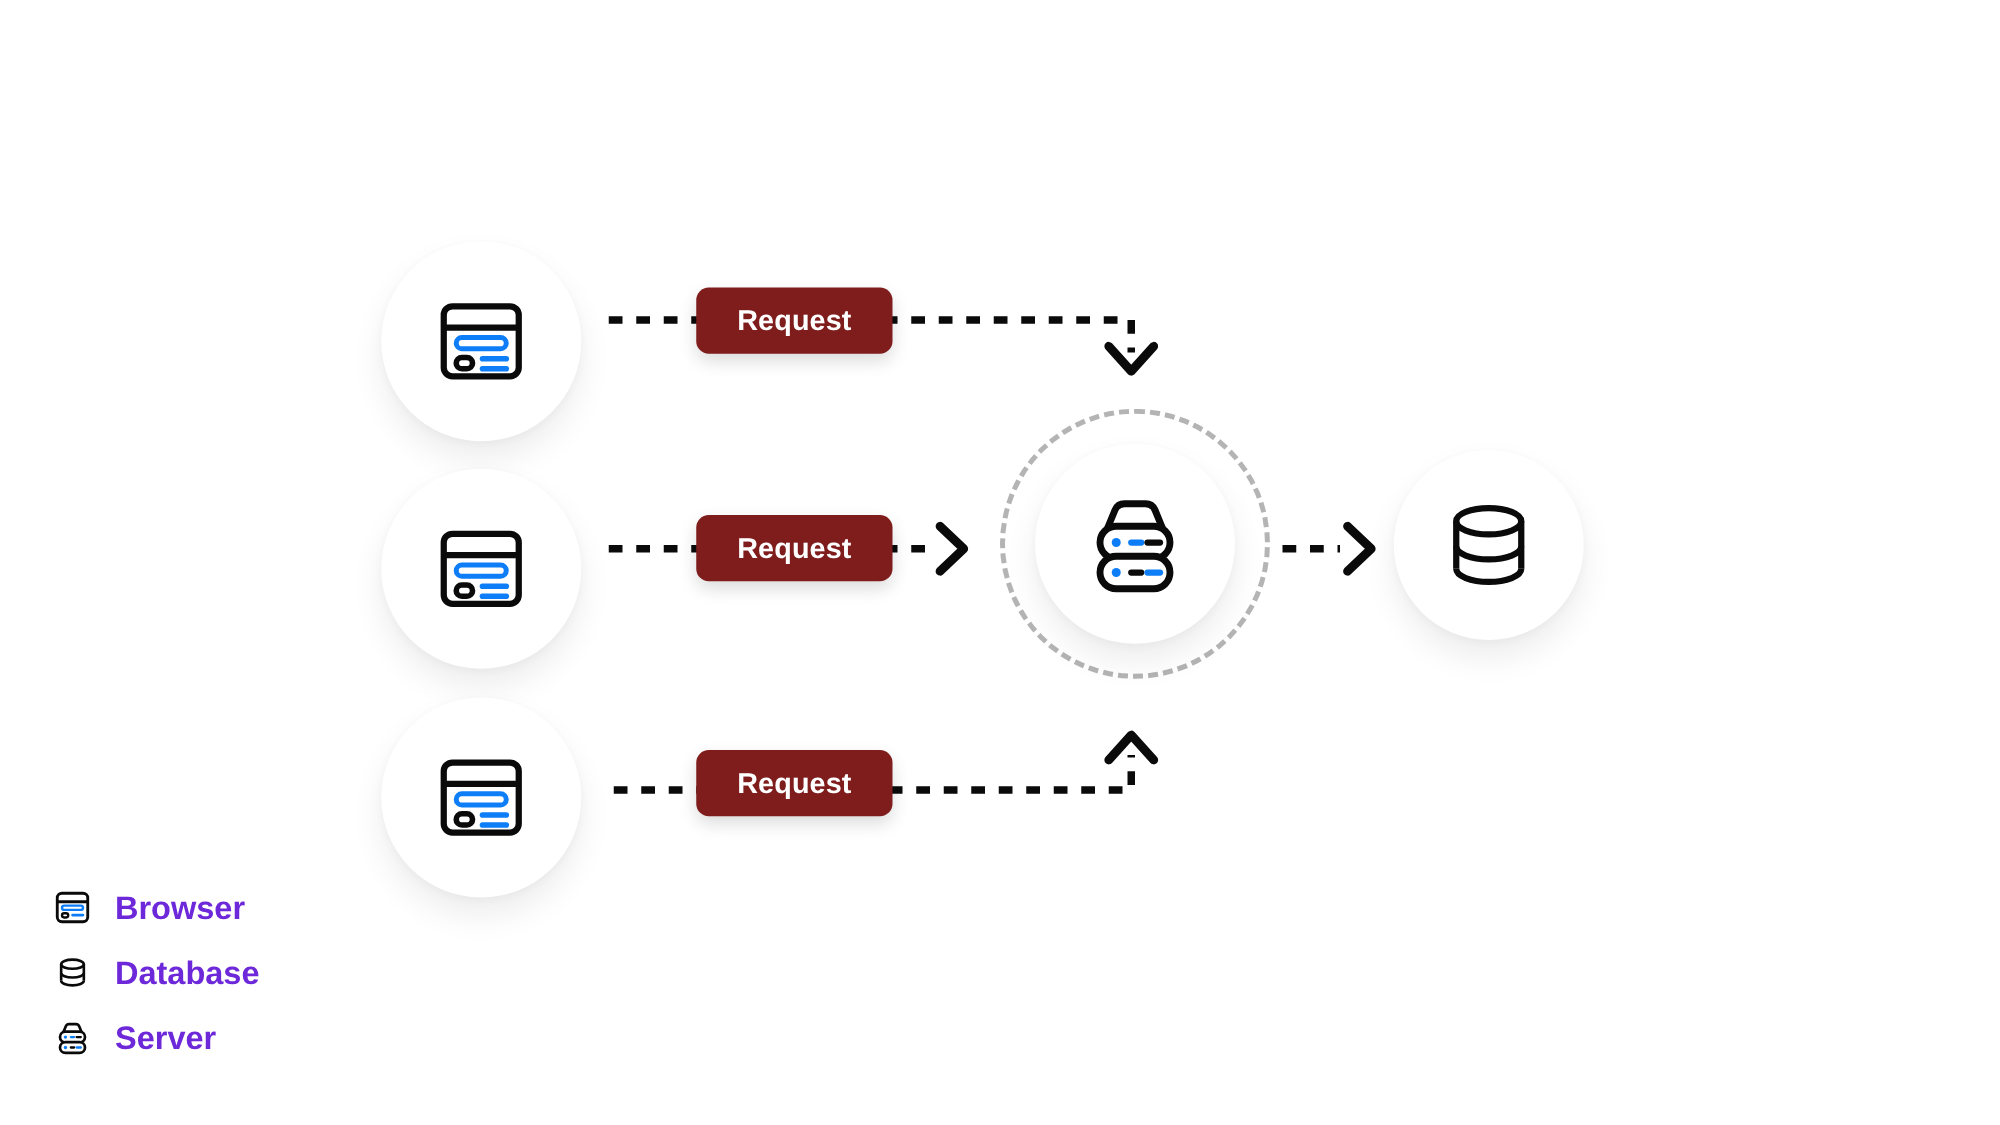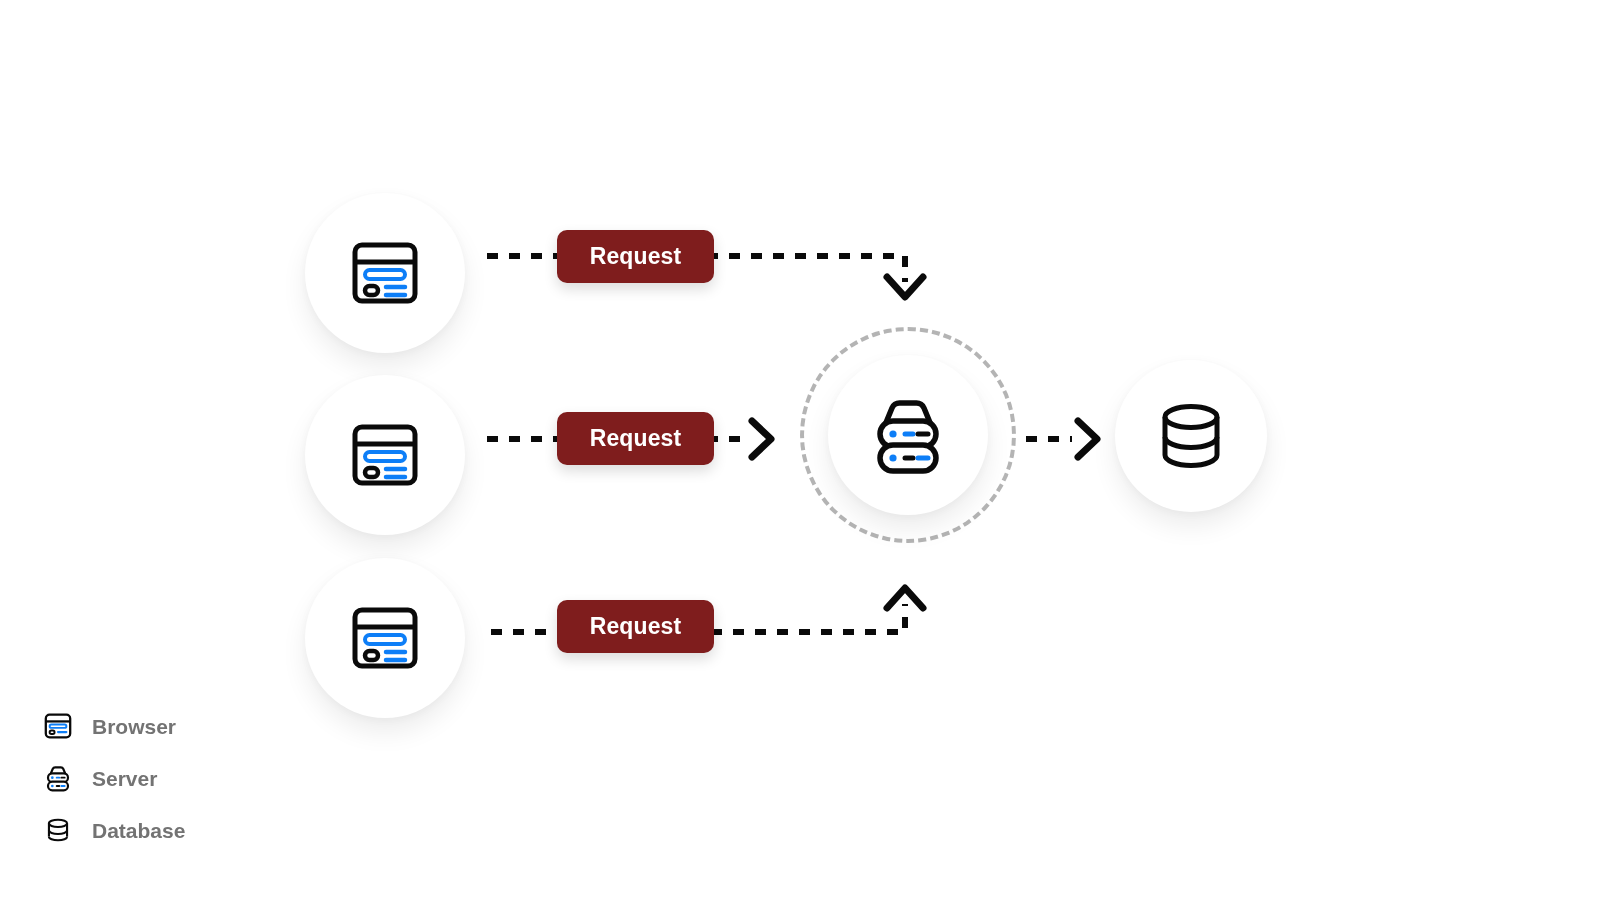--- a/index.html
+++ b/index.html
@@ -95,23 +95,23 @@
   }
   .legend-icon {
     width: 32px;
     height: 32px;
     display: flex;
     align-items: center;
     justify-content: center;
     margin-right: 18px;
   }
   .legend-label {
-    font-size: 21px;
+    font-size: 26px;
     font-weight: 700;
-    color: #737373;
+    color: #6d28d9;
     line-height: 1;
   }
 </style>
 </head>
 <body>
 
 <div class="stage">
 
   <svg class="connectors" width="1600" height="900" viewBox="0 0 1600 900" fill="none">
 
@@ -221,47 +221,47 @@
       <span class="legend-icon">
         <svg width="32" height="32" viewBox="0 0 84 84" fill="none">
           <rect x="10" y="12" width="64" height="60" rx="10" stroke="#0a0a0a" stroke-width="6"></rect>
           <path d="M10 30 H 74" stroke="#0a0a0a" stroke-width="6"></path>
           <rect x="20" y="38" width="44" height="9" rx="4.5" stroke="#0d7ef7" stroke-width="5"></rect>
           <rect x="20" y="54" width="13" height="9" rx="4.5" stroke="#0a0a0a" stroke-width="5"></rect>
           <path d="M42 58 H 64" stroke="#0d7ef7" stroke-width="5.5" stroke-linecap="round"></path>
         </svg>
       </span>
       <span class="legend-label">Browser</span>
+    </div>
+
+    <div class="legend-row">
+      <span class="legend-icon">
+        <svg width="30" height="32" viewBox="0 0 86 86" fill="none">
+          <ellipse cx="43" cy="24" rx="26" ry="10.5" stroke="#0a0a0a" stroke-width="6"></ellipse>
+          <path d="M17 24 V 62" stroke="#0a0a0a" stroke-width="6"></path>
+          <path d="M69 24 V 62" stroke="#0a0a0a" stroke-width="6"></path>
+          <path d="M17 62 C 17 67.8 28.6 72.5 43 72.5 C 57.4 72.5 69 67.8 69 62" stroke="#0a0a0a" stroke-width="6" fill="none"></path>
+          <path d="M17 44 C 17 49.8 28.6 54.5 43 54.5 C 57.4 54.5 69 49.8 69 44" stroke="#0a0a0a" stroke-width="6" fill="none"></path>
+        </svg>
+      </span>
+      <span class="legend-label">Database</span>
     </div>
 
     <div class="legend-row">
       <span class="legend-icon">
         <svg width="32" height="32" viewBox="0 0 96 96" fill="none">
           <path d="M25 38 L 32 21 C 33.4 17.8 36 16 39.5 16 H 56.5 C 60 16 62.6 17.8 64 21 L 71 38 Z" stroke="#0a0a0a" stroke-width="6.5" stroke-linejoin="round"></path>
           <rect x="18" y="34" width="60" height="26" rx="13" fill="#ffffff" stroke="#0a0a0a" stroke-width="6.5"></rect>
           <circle cx="31" cy="47" r="4" fill="#0d7ef7"></circle>
           <path d="M44 47 H 52" stroke="#0d7ef7" stroke-width="5.5" stroke-linecap="round"></path>
           <path d="M58 47 H 68" stroke="#0a0a0a" stroke-width="5.5" stroke-linecap="round"></path>
           <rect x="18" y="59" width="60" height="26" rx="13" fill="#ffffff" stroke="#0a0a0a" stroke-width="6.5"></rect>
           <circle cx="31" cy="72" r="4" fill="#0d7ef7"></circle>
           <path d="M44 72 H 52" stroke="#0a0a0a" stroke-width="5.5" stroke-linecap="round"></path>
           <path d="M58 72 H 68" stroke="#0d7ef7" stroke-width="5.5" stroke-linecap="round"></path>
         </svg>
       </span>
       <span class="legend-label">Server</span>
     </div>
 
-    <div class="legend-row">
-      <span class="legend-icon">
-        <svg width="30" height="32" viewBox="0 0 86 86" fill="none">
-          <ellipse cx="43" cy="24" rx="26" ry="10.5" stroke="#0a0a0a" stroke-width="6"></ellipse>
-          <path d="M17 24 V 62" stroke="#0a0a0a" stroke-width="6"></path>
-          <path d="M69 24 V 62" stroke="#0a0a0a" stroke-width="6"></path>
-          <path d="M17 62 C 17 67.8 28.6 72.5 43 72.5 C 57.4 72.5 69 67.8 69 62" stroke="#0a0a0a" stroke-width="6" fill="none"></path>
-          <path d="M17 44 C 17 49.8 28.6 54.5 43 54.5 C 57.4 54.5 69 49.8 69 44" stroke="#0a0a0a" stroke-width="6" fill="none"></path>
-        </svg>
-      </span>
-      <span class="legend-label">Database</span>
-    </div>
-
   </div>
 
 </div>
 
 </body></html>

